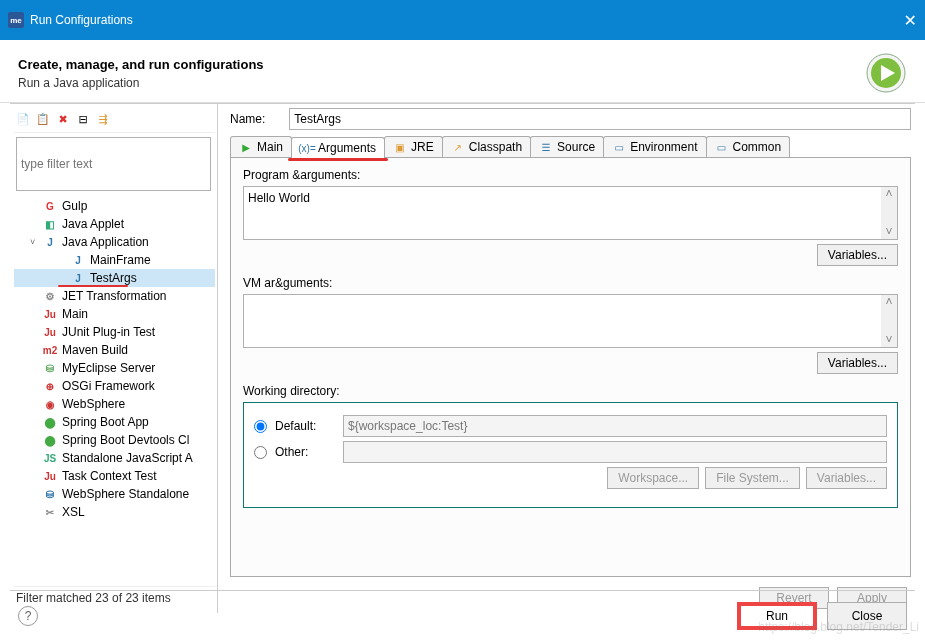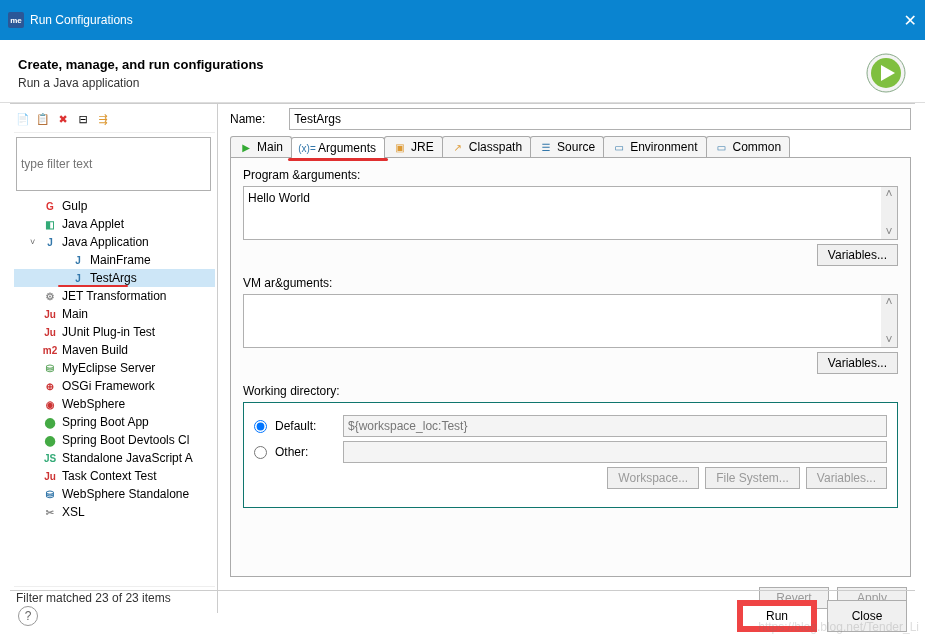--- a/index.html
+++ b/index.html
@@ -40,21 +40,21 @@
 .tabs { display: flex; border-bottom: 1px solid #aaa; position: relative; }
 .tab { display: flex; align-items: center; padding: 3px 8px; border: 1px solid #aaa; border-bottom: none; background: #f5f5f5; border-radius: 3px 3px 0 0; margin-right: -1px; gap: 4px; }
 .tab.active { background: #fff; position: relative; top: 1px; }
 .tab .ticon2 { width: 14px; height: 14px; display: flex; align-items: center; justify-content: center; font-size: 10px; }
 
 .tab-content { border: 1px solid #aaa; border-top: none; padding: 10px 12px; flex: 1; background: #fcfcfc; }
 .field-label { margin-bottom: 4px; display: block; }
 .btn-row { display: flex; justify-content: flex-end; margin: 4px 0 10px 0; }
 .btn { border: 1px solid #adadad; background: #f0f0f0; padding: 3px 10px; min-width: 70px; text-align: center; }
 .btn.disabled { color: #9a9a9a; }
-.btn.primary { border: 6px solid #ef4444; background: #fff; }
+.btn.primary { border: 4px solid #ef4444; background: #fff; }
 .radio-row { display: flex; align-items: center; margin: 4px 0; gap: 8px; }
 .radio-row input[type=text] { flex: 1; border: 1px solid #b0b0b0; padding: 3px 4px; }
 .radio-row .ro { background: #f4f4f4; color: #777; }
 
 .right-bottom { display: flex; justify-content: flex-end; gap: 8px; padding: 10px 4px 0 0; }
 
 .footer { position: absolute; bottom: 0; left: 0; right: 0; height: 50px; border-top: 1px solid #ccc; margin: 0 10px; display: flex; align-items: center; padding: 0 8px; }
 .footer .help { width: 20px; height: 20px; border: 1px solid #999; border-radius: 50%; display: flex; align-items: center; justify-content: center; color: #666; }
 .footer-btns { margin-left: auto; display: flex; gap: 10px; }
 

